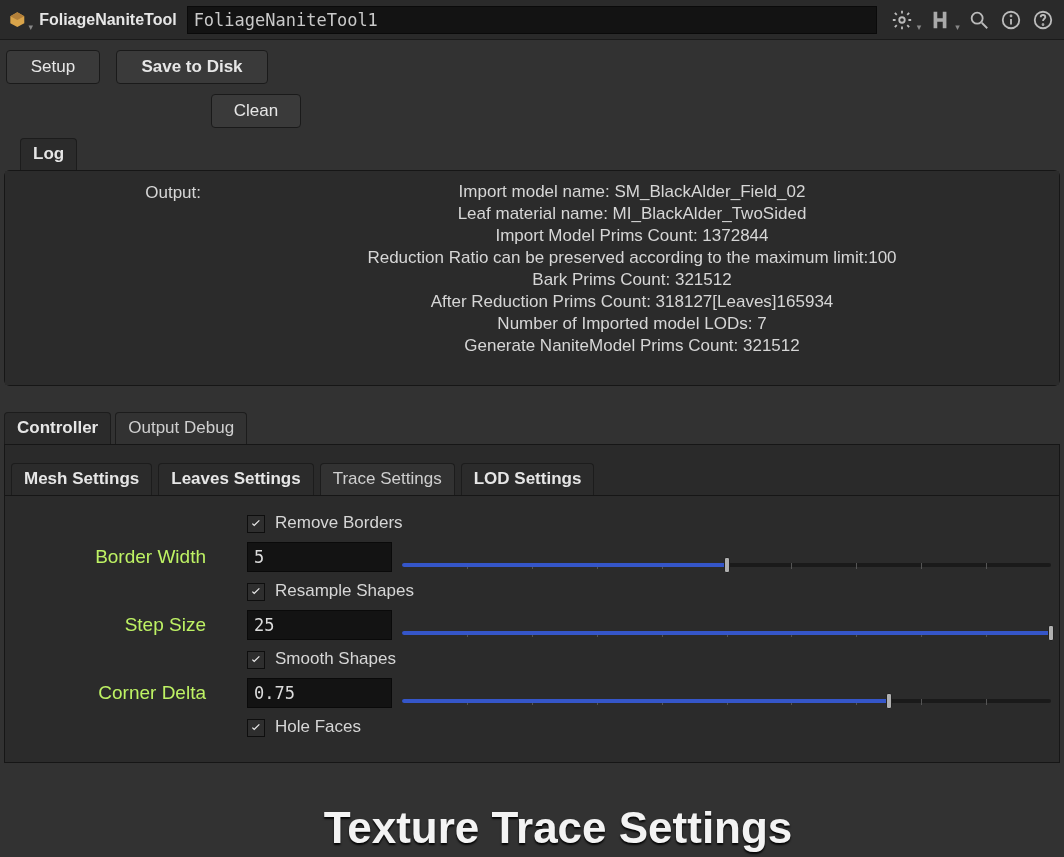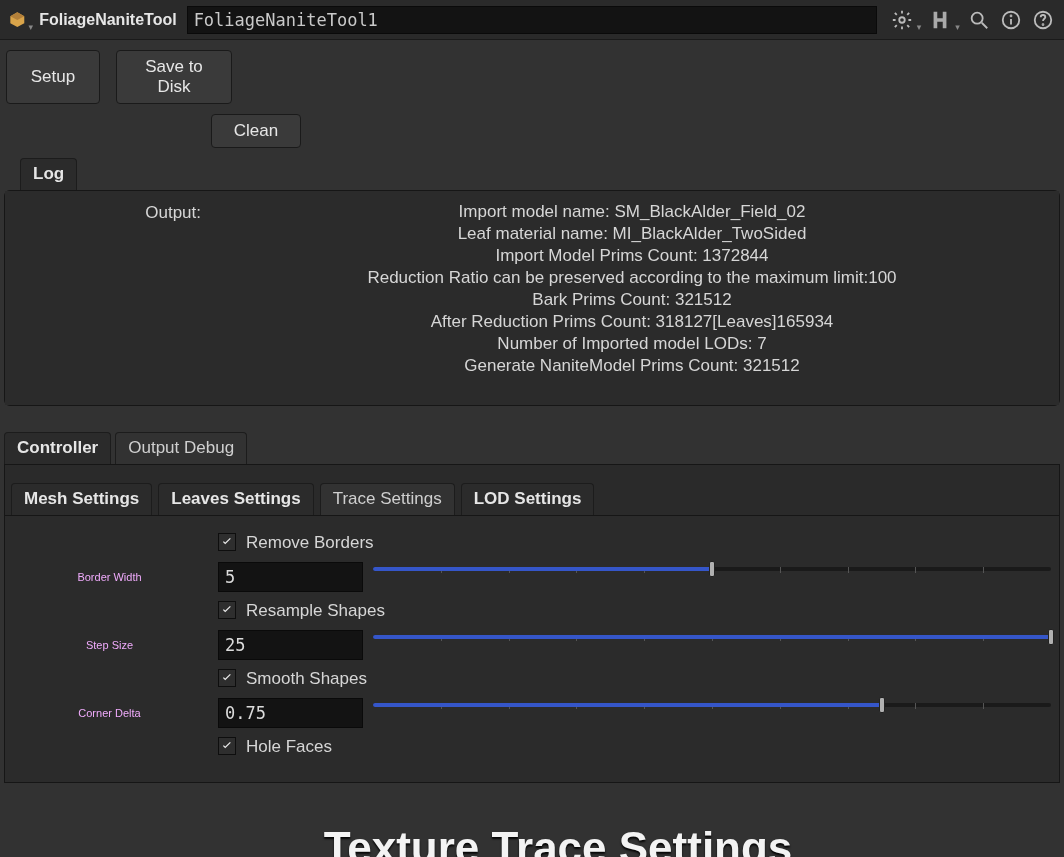--- a/index.html
+++ b/index.html
@@ -59,21 +59,21 @@
 .btn {
   background: #3a3a3a;
   border: 1px solid #1a1a1a;
   border-radius: 4px;
   color: #e6e6e6;
   padding: 6px 20px;
   font-size: 17px;
   cursor: pointer;
 }
 .btn-setup { width: 94px; }
-.btn-save { width: 116px; }
+.btn-save { width: 152px; font-weight: bold; }
 .btn-clean { width: 90px; }
 
 
 .tabbar {
   display: flex;
   align-items: flex-end;
   margin-top: 10px;
   padding-left: 20px;
 }
 .tab {
@@ -129,30 +129,31 @@
   background: #2b2b2b;
   padding: 10px 8px 18px 8px;
 }
 .row {
   display: flex;
   align-items: center;
   height: 34px;
 }
 .row .label-col {
   width: 205px;
-  text-align: center;
+  text-align: right;
   padding-right: 12px;
-  font-size: 11px;
-  color: #f0abfc;
+  font-size: 19px;
+  color: #bef264;
 }
 .row .ctrl-col {
   flex: 1;
   display: flex;
-  align-items: flex-start;
+  align-items: flex-end;
   gap: 10px;
+  margin-left: 29px;
 }
 .check {
   width: 18px; height: 18px;
   border: 1px solid #0e0e0e;
   background: #2e2e2e;
   display:flex; align-items:center; justify-content:center;
   cursor:pointer;
 }
 .check svg { width: 14px; height: 14px; }
 .check-label { font-size: 17px; color: #d6d6d6; }

